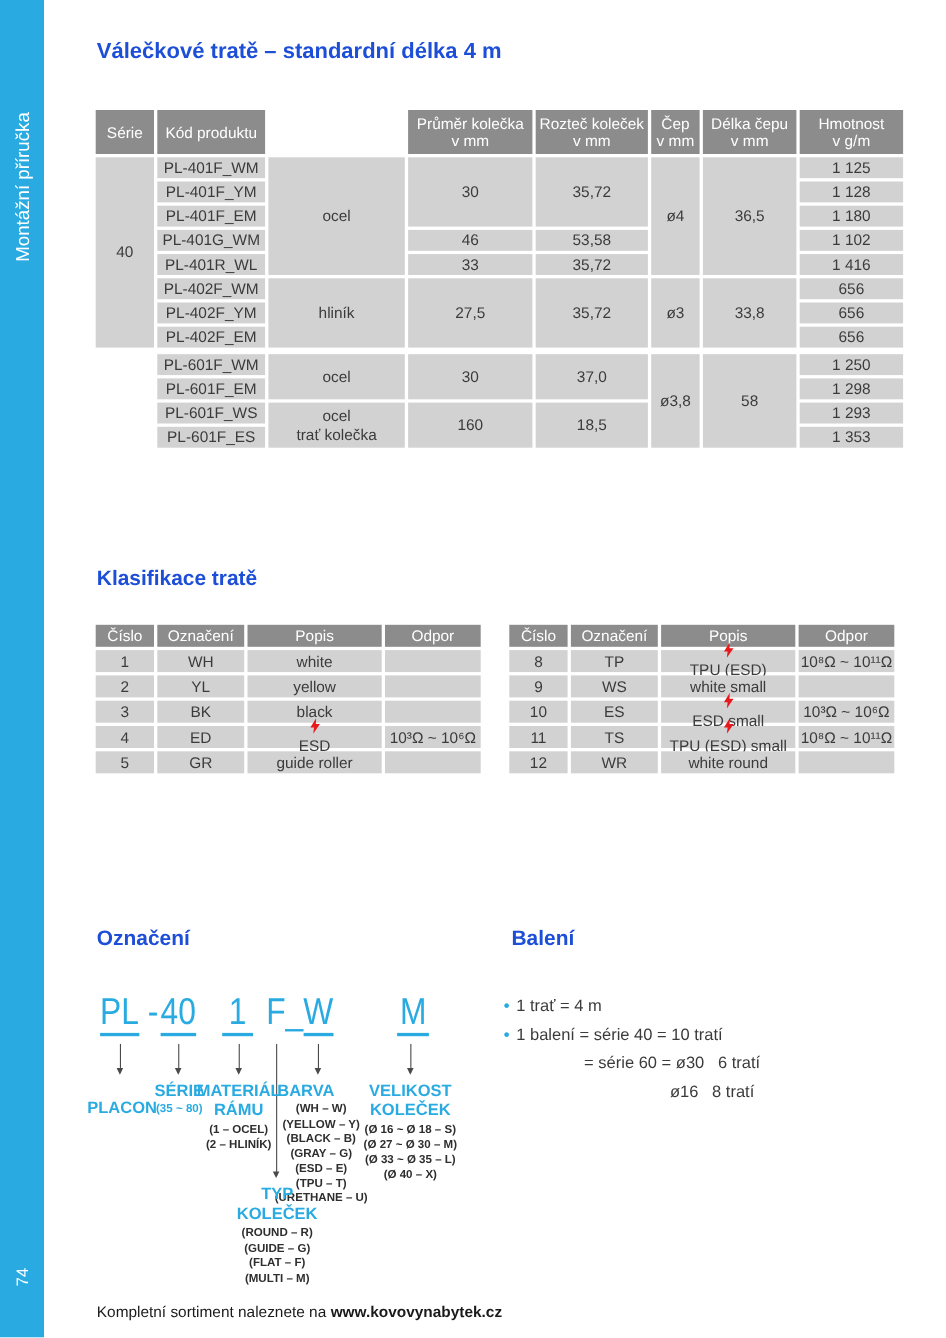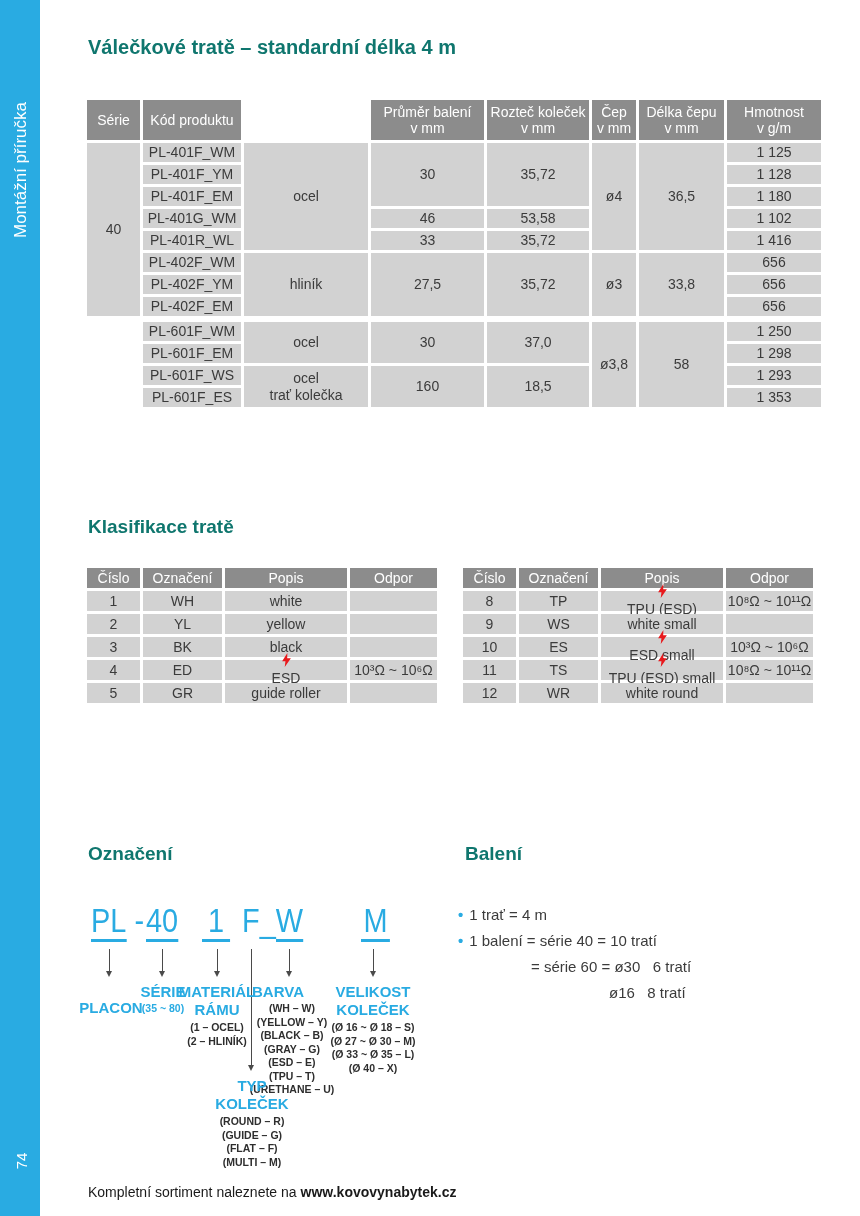--- a/index.html
+++ b/index.html
@@ -6,21 +6,21 @@
   body{
     width:860px;height:1216px;position:relative;background:#ffffff;
     font-family:"Liberation Sans", sans-serif;color:#3b3b3b;overflow:hidden;
   }
   
   .sidebar{position:absolute;left:0;top:0;width:40px;height:1216px;background:#29abe2;}
   .v-text{position:absolute;color:#ffffff;white-space:nowrap;transform:translate(-50%,-50%) rotate(-90deg);}
   .sidebar-title{left:21px;top:170px;font-size:17px;}
   .page-num{left:21px;top:1161px;font-size:15px;}
   
-  .heading{position:absolute;color:#0f766e;font-weight:bold;}
+  .heading{position:absolute;color:#1d4ed8;font-weight:bold;}
   .h-main{left:88px;top:36px;font-size:20px;}
   .h-sub{font-size:19px;}
   
   .gtable{position:absolute;display:grid;gap:3px;}
   .gtable .c{background:#d2d2d2;display:flex;flex-direction:column;align-items:center;justify-content:center;font-size:14px;line-height:1.15;text-align:center;}
   .gtable .h{background:#8c8c8c;color:#ffffff;}
   .main-table{left:87px;top:100px;grid-template-columns:53px 98px 124px 113px 102px 44px 85px 94px;grid-template-rows:40px repeat(8,19px) 0px repeat(4,19px);}
   .cls-table{grid-template-columns:53px 79px 122px 87px;grid-template-rows:repeat(6,20px);top:568px;}
   .cls-left{left:87px;}
   .cls-right{left:463px;}
@@ -56,21 +56,21 @@
 <div class="gtable main-table">
   <div class="c h" style="grid-row:1;grid-column:1">
       <span>Série</span>
       <span></span>
     </div>
   <div class="c h" style="grid-row:1;grid-column:2">
       <span>Kód produktu</span>
       <span></span>
     </div>
   <div class="c h" style="grid-row:1;grid-column:4">
-      <span>Průměr balení</span>
+      <span>Průměr kolečka</span>
       <span>v mm</span>
     </div>
   <div class="c h" style="grid-row:1;grid-column:5">
       <span>Rozteč koleček</span>
       <span>v mm</span>
     </div>
   <div class="c h" style="grid-row:1;grid-column:6">
       <span>Čep</span>
       <span>v mm</span>
     </div>

